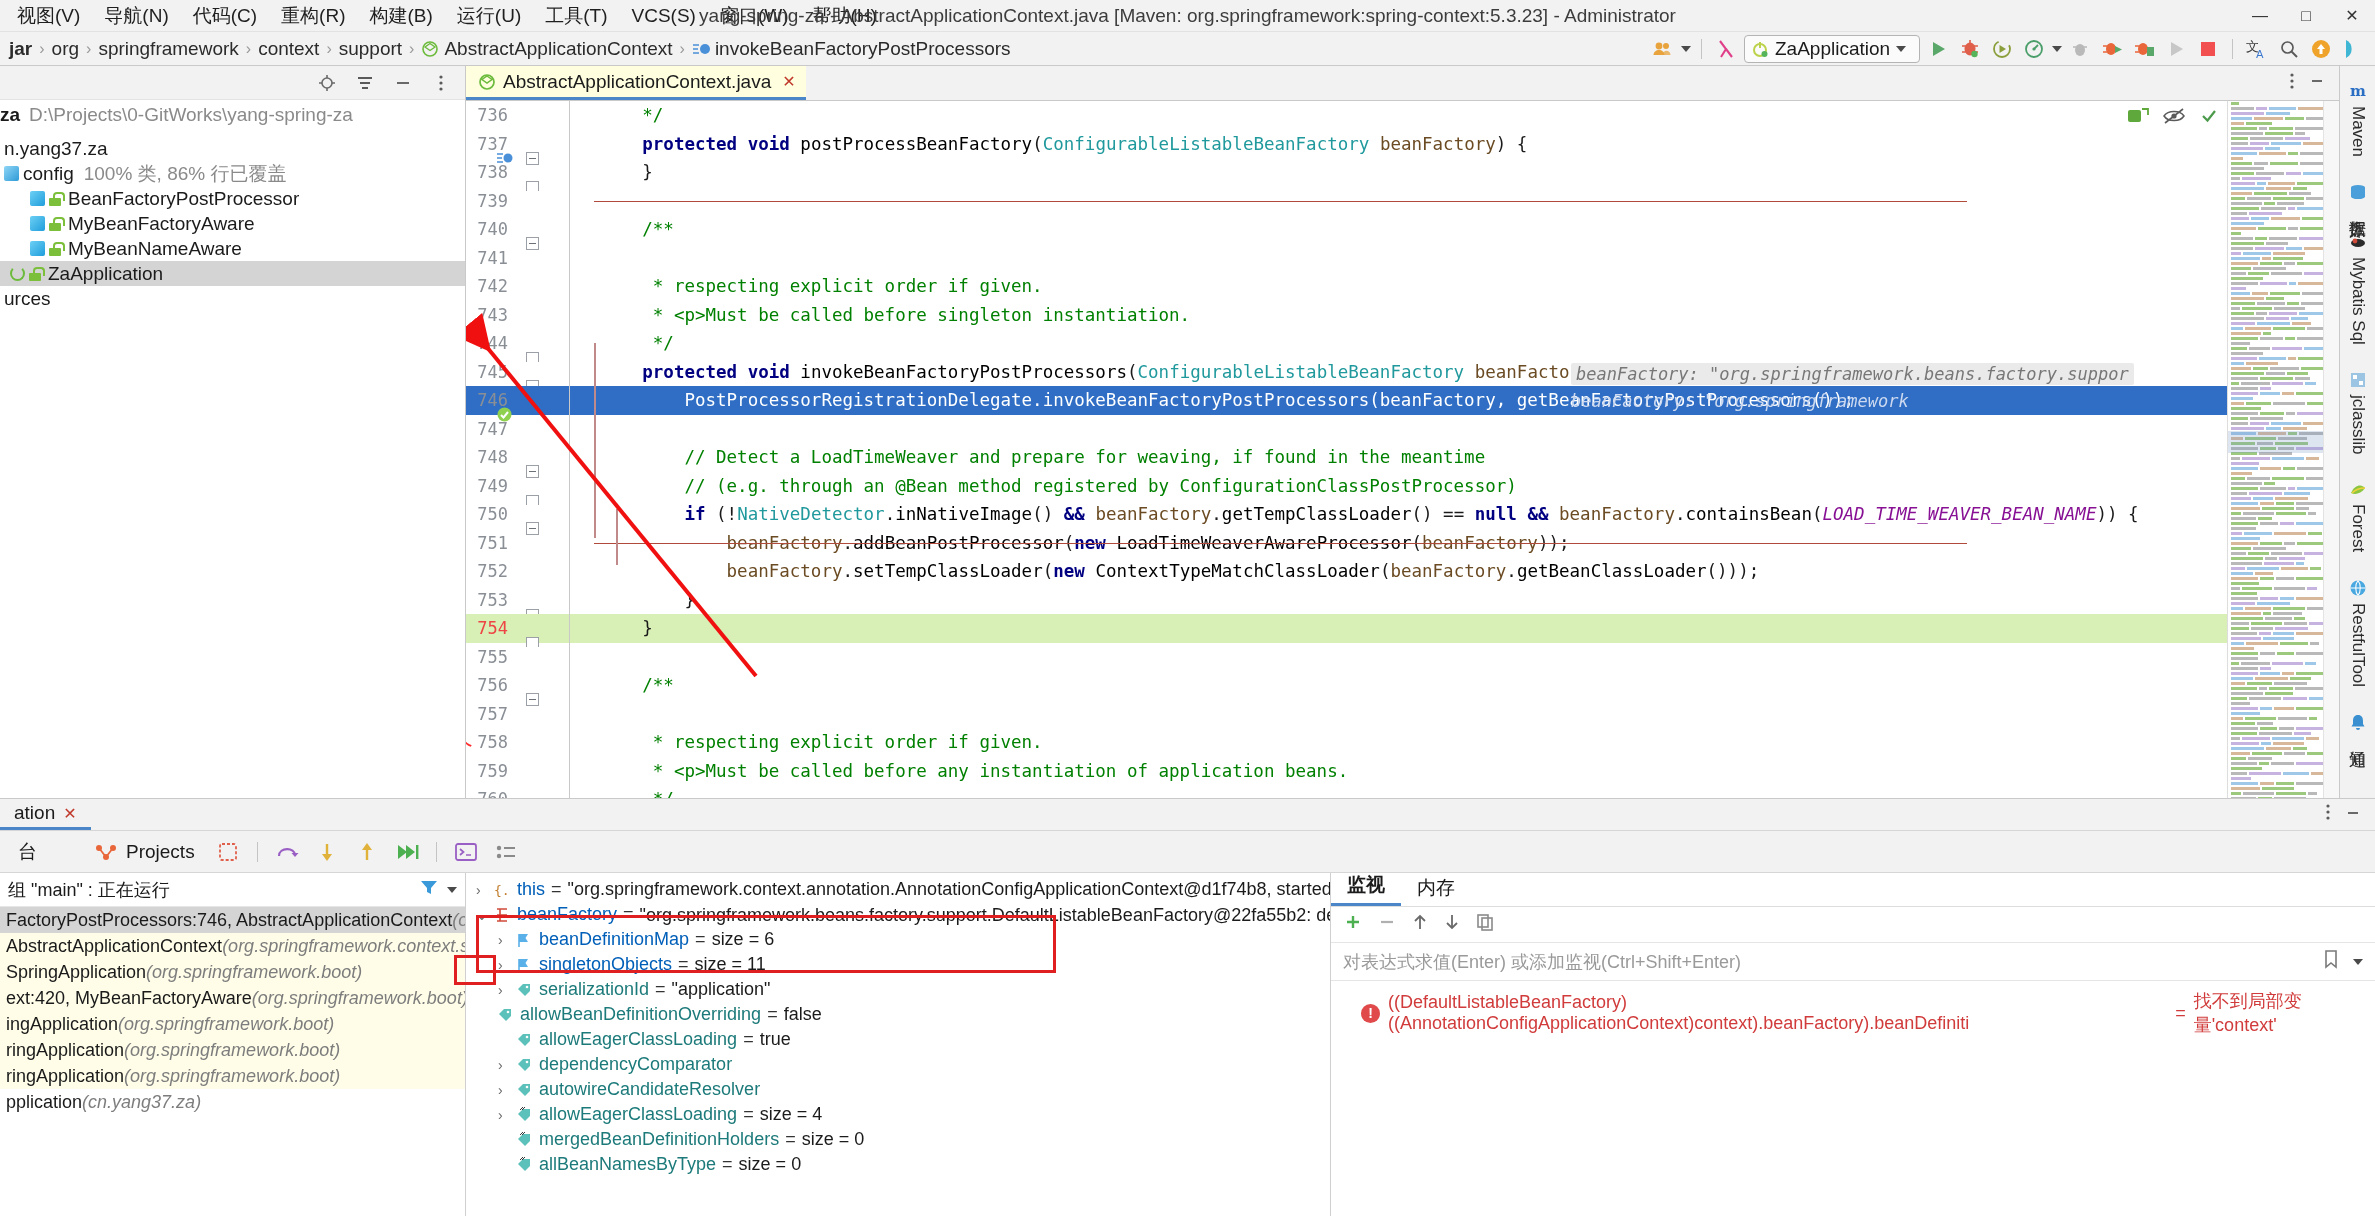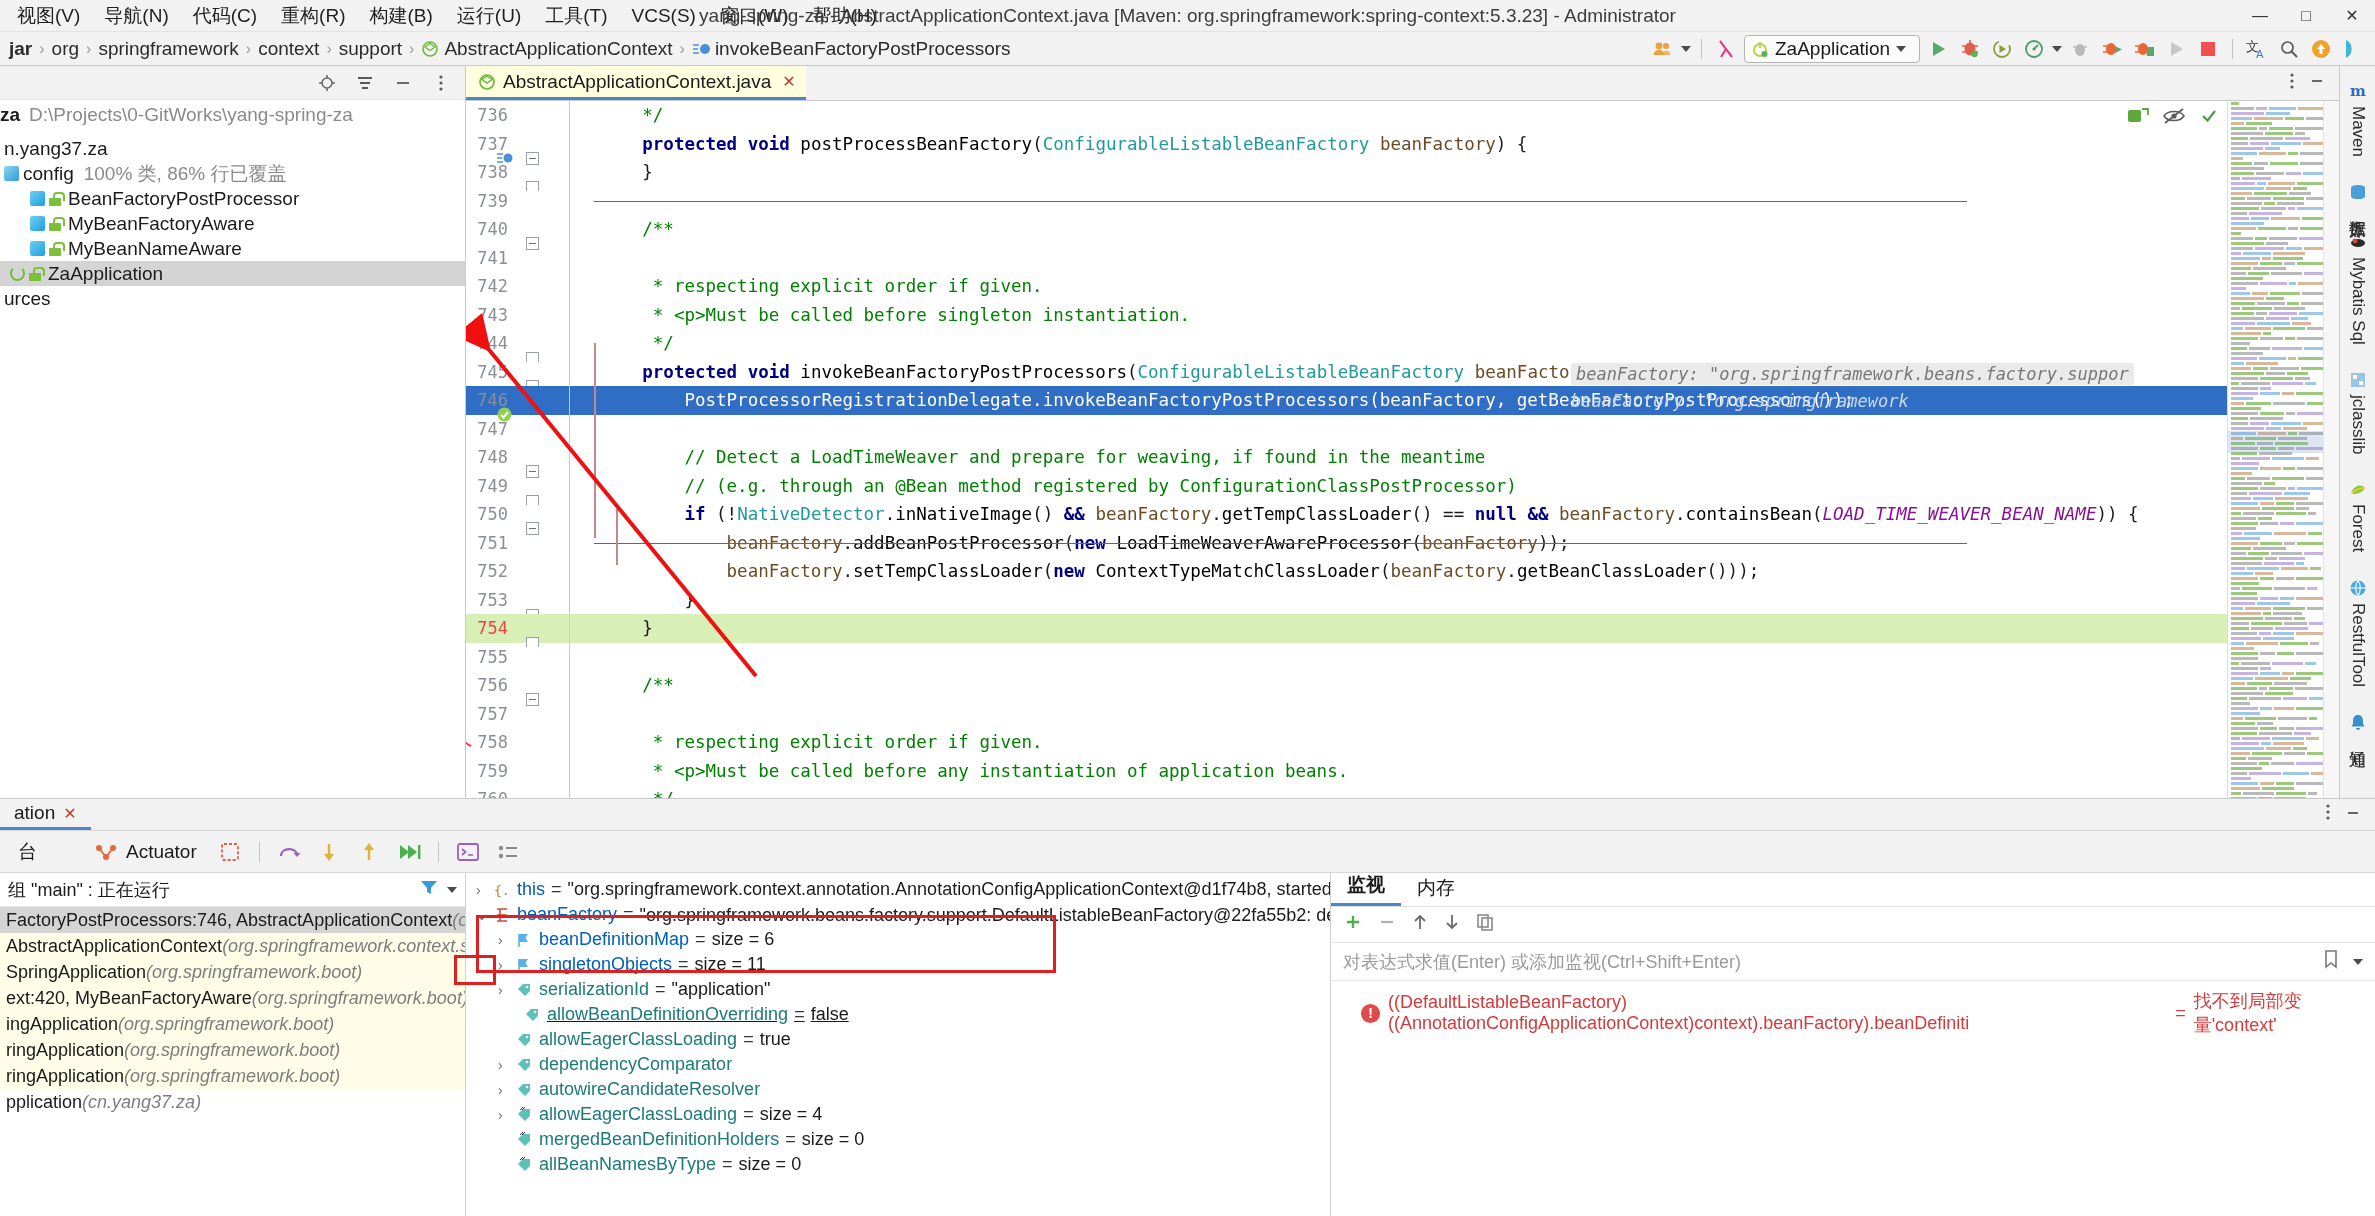--- a/index.html
+++ b/index.html
@@ -1279,21 +1279,21 @@
 
     <div class="dbg-toolbar">
       <div style="width:70px;font-size:19px;padding-left:10px;">台</div>
       <div class="actuator">
         <svg width="24" height="22" viewBox="0 0 24 22">
           <circle cx="5" cy="7" r="3" fill="#e8663a"></circle>
             <circle cx="19" cy="7" r="3" fill="#e8663a"></circle>
           <circle cx="12" cy="16" r="3" fill="#e8663a"></circle>
           <path d="M5 7 L12 16 L19 7" stroke="#e8663a" stroke-width="1.7" fill="none"></path>
         </svg>
-        <span>Actuator</span>
+        <span>Projects</span>
       </div>
       <div class="dbtn">
         <svg width="22" height="22" viewBox="0 0 22 22">
             <rect x="3" y="3" width="16" height="16" rx="2" fill="none" stroke="#e05f4b" stroke-width="1.8" stroke-dasharray="3 2"></rect>
           </svg>
       </div>
       <div class="divider-v"></div>
       <div class="dbtn">
         <svg width="24" height="22" viewBox="0 0 24 22">
             <path d="M4 15 C4 6 20 6 20 14" stroke="#9a5fc4" stroke-width="2.1" fill="none"></path>
@@ -1427,21 +1427,21 @@
             <div class="vrow" style="padding-left: 32px;">
               <span class="vtog">›</span>
               <span class="vico2"><svg width="16" height="16" viewBox="0 0 16 16">
                   <path d="M2 7 L7 2 H14 V9 L9 14 Z" fill="#5cc0bb"></path>
                   <circle cx="11" cy="5" r="1.3" fill="#fff"></circle>
                 </svg></span>
               <span class="vname tag">serializationId</span>
               <span class="veq">=</span>
               <span class="vval">"application"</span>
             </div>
-            <div class="vrow" style="padding-left: 40px; text-decoration: underline;">
+            <div class="vrow" style="padding-left: 13px;">
               <span class="vtog"></span>
               <span class="vico2"><svg width="16" height="16" viewBox="0 0 16 16">
                   <path d="M2 7 L7 2 H14 V9 L9 14 Z" fill="#5cc0bb"></path>
                   <circle cx="11" cy="5" r="1.3" fill="#fff"></circle>
                 </svg></span>
               <span class="vname tag">allowBeanDefinitionOverriding</span>
               <span class="veq">=</span>
               <span class="vval">false</span>
             </div>
             <div class="vrow" style="padding-left: 32px;">

